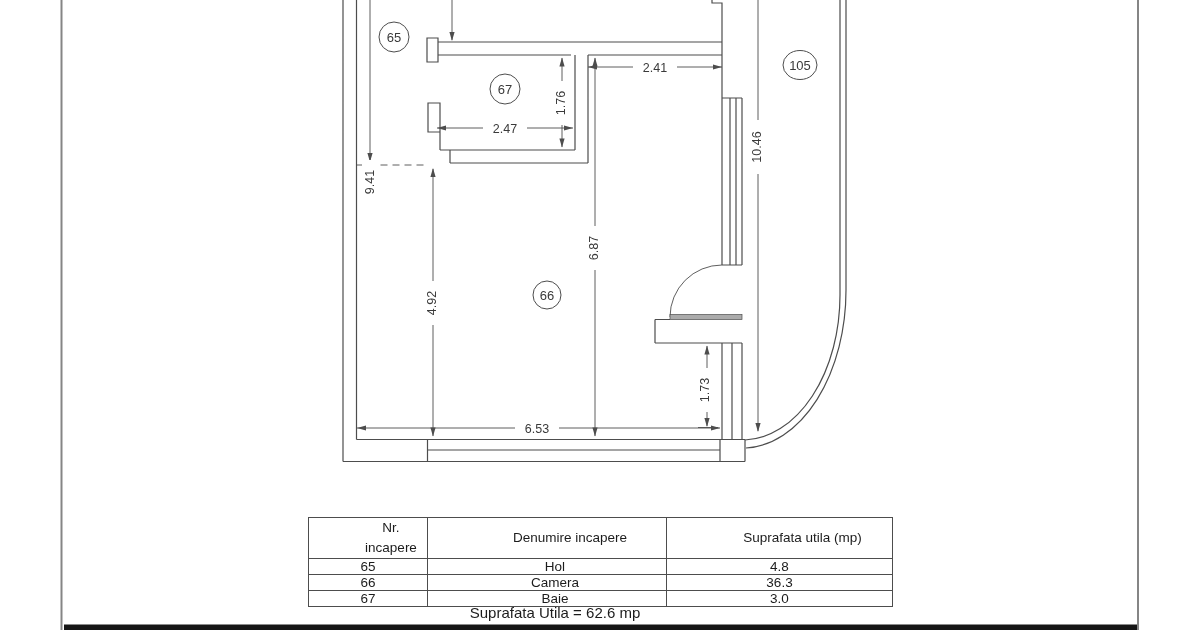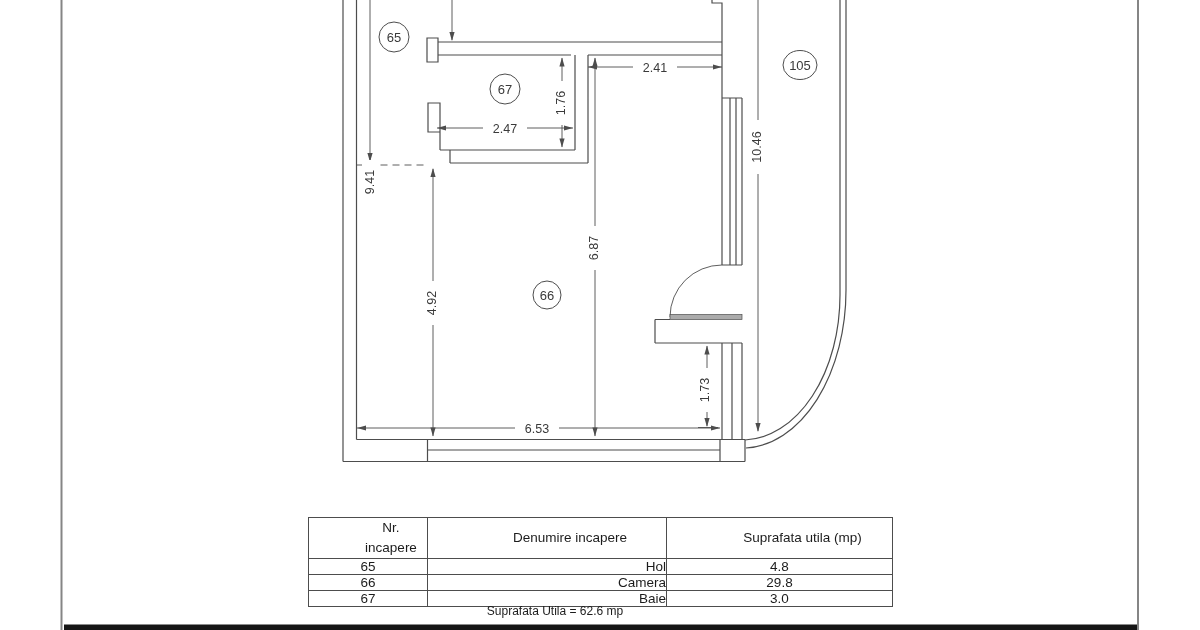--- a/index.html
+++ b/index.html
@@ -16,23 +16,23 @@
   .mask{fill:#ffffff;stroke:none;}
   .leaf{fill:#ababab;stroke:#4d4d4d;stroke-width:0.7;}
   .border-line{stroke:#858585;stroke-width:2;fill:none;}
   .footer-bar{fill:#161616;stroke:none;}
 
   #rooms-table{position:absolute;left:308px;top:517px;width:584px;
        border-collapse:collapse;table-layout:fixed;font-size:13.5px;color:#1c1c1c;}
   #rooms-table td,#rooms-table th{border:1px solid #4d4d4d;padding:0;height:14.5px;
        line-height:15px;font-weight:normal;text-align:center;overflow:hidden;}
   #rooms-table thead th{height:19px;line-height:20px;padding-left:46px;}
-  #rooms-table .c1{text-align:right;padding-left:16px;}
+  #rooms-table .c1{text-align:center;padding-left:16px;}
   #table-footer{position:absolute;left:308px;top:604px;width:494px;
-       text-align:center;font-size:12px;color:#1c1c1c;}
+       text-align:center;font-size:15px;color:#1c1c1c;}
 </style>
 </head>
 <body>
 
 <svg id="sheet-svg" width="1200" height="630" viewBox="0 0 1200 630">
 
   <path class="border-line" d="M61.5,0 V630"></path>
   <path class="border-line" d="M1138,0 V630"></path>
   <rect class="footer-bar" x="64" y="624.5" width="1073" height="5.5"></rect>
 
@@ -165,21 +165,21 @@
   </thead>
   <tbody>
       <tr>
         <td class="c0">65</td>
         <td class="c1">Hol</td>
         <td class="c2">4.8</td>
       </tr>
       <tr>
         <td class="c0">66</td>
         <td class="c1">Camera</td>
-        <td class="c2">29.8</td>
+        <td class="c2">36.3</td>
       </tr>
       <tr>
         <td class="c0">67</td>
         <td class="c1">Baie</td>
         <td class="c2">3.0</td>
       </tr>
     </tbody>
 </table>
 
 <div id="table-footer">Suprafata Utila = 62.6 mp</div>

